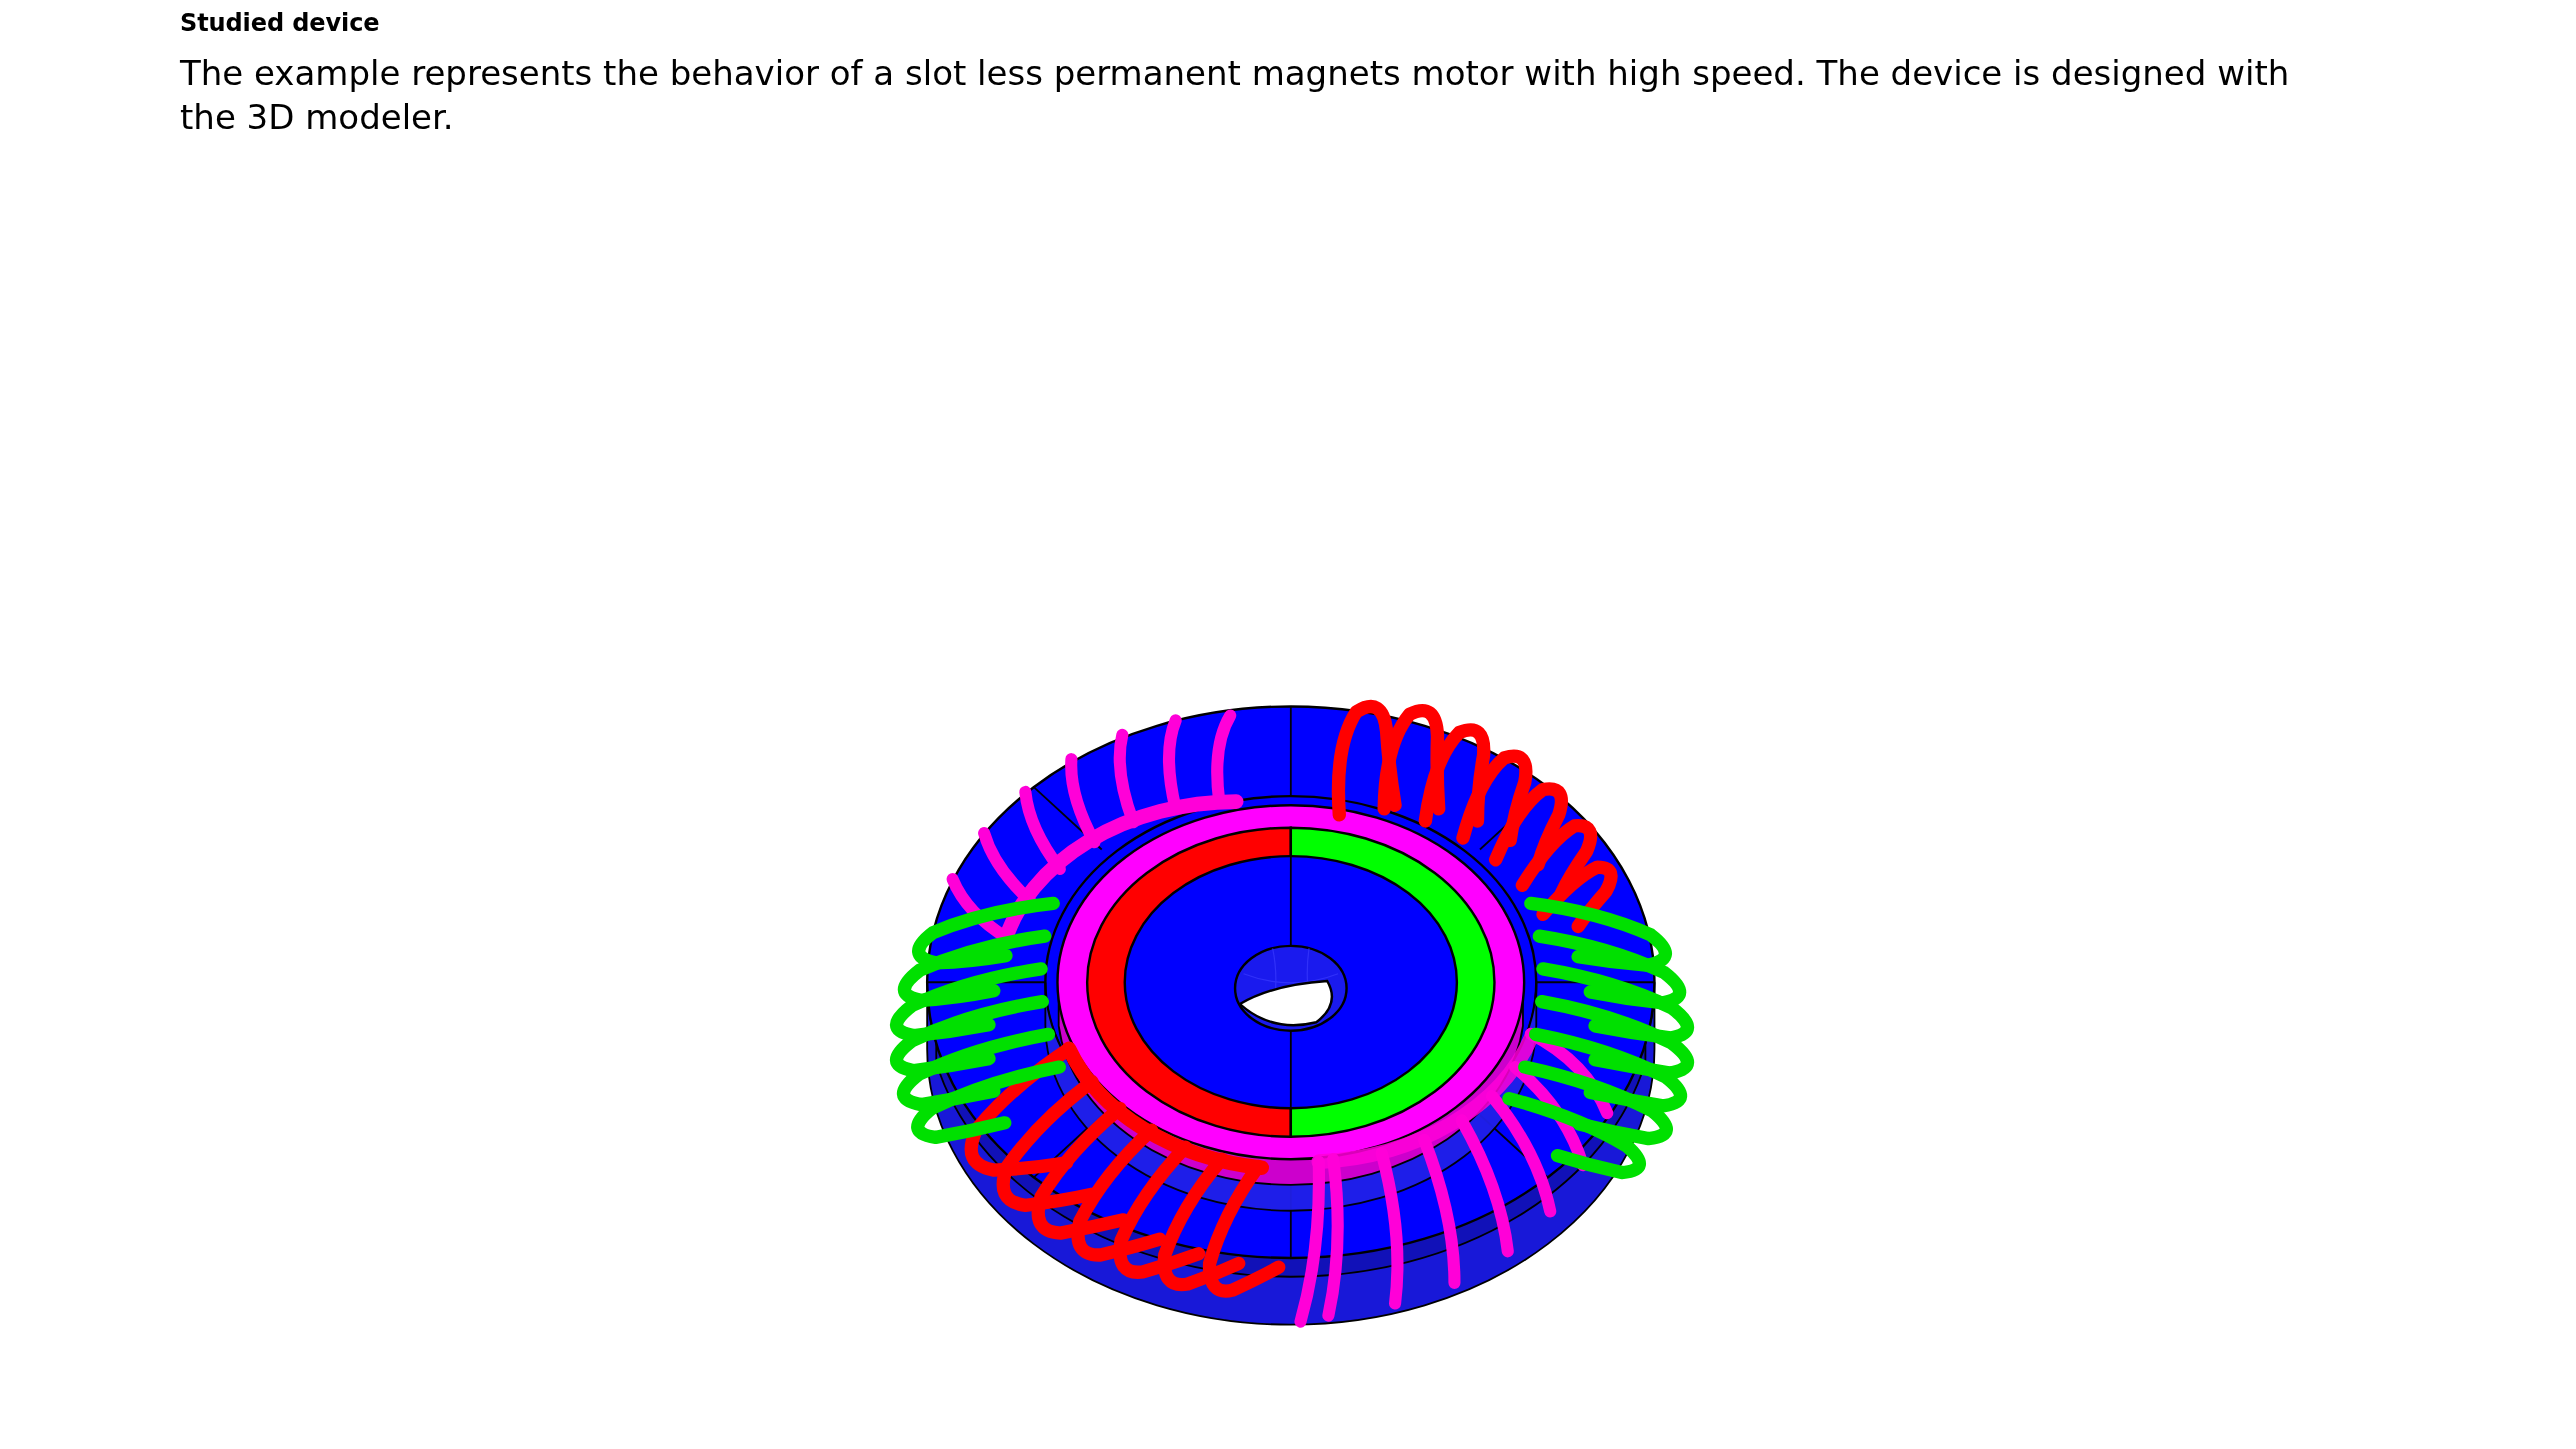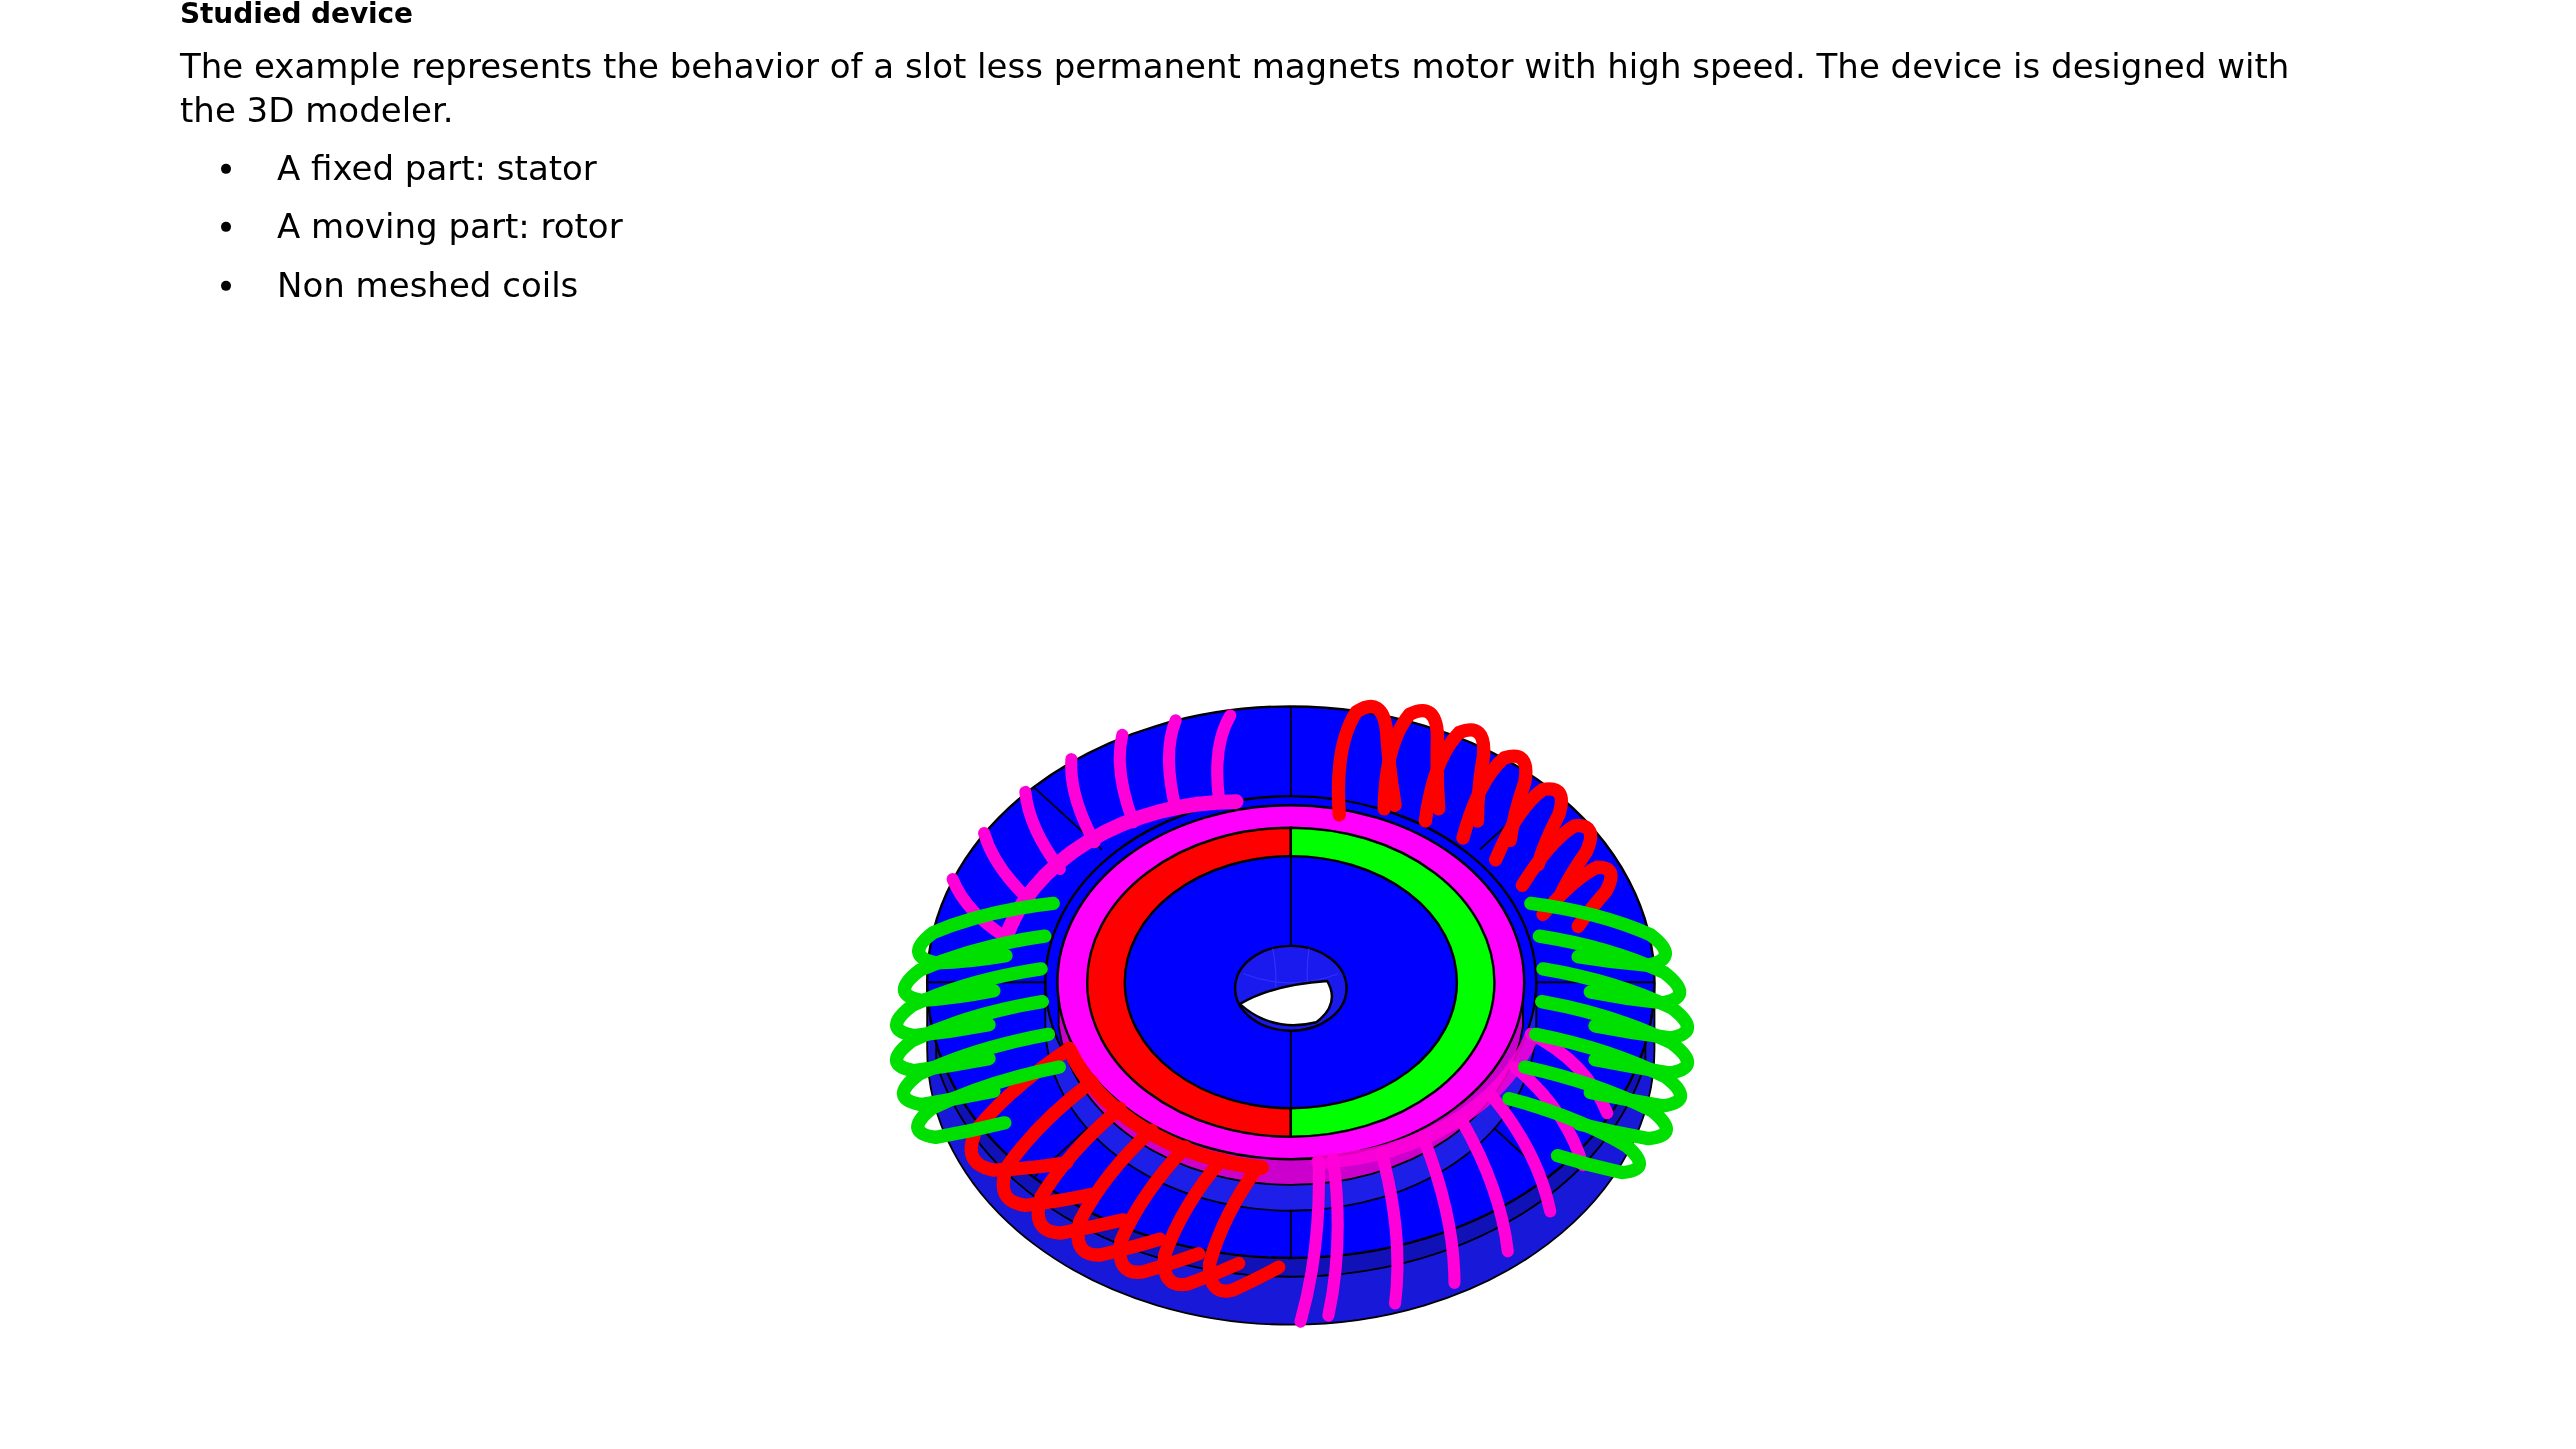--- a/index.html
+++ b/index.html
@@ -15,25 +15,25 @@
   .page { position: absolute; inset: 0; background: #fff; }
 
   .text-col {
     position: absolute;
     left: 180px;
     top: 0;
     width: 2243px;
   }
 
   h1.doc-heading {
-    font-size: 28px;
+    font-size: 24px;
     font-weight: bold;
     line-height: 1.0;
     margin: 0;
-    padding-top: 0;
+    padding-top: 11px;
     letter-spacing: -0.1px;
   }
 
   p.doc-para {
     font-size: 34px;
     line-height: 1.28;
     margin: 0;
     padding-top: 17px;
     max-width: 2140px;
     font-weight: 400;
@@ -78,34 +78,20 @@
 
 <div class="page">
 
   <div class="text-col">
 
     <h1 class="doc-heading">Studied device</h1>
 
     <p class="doc-para">The example represents the behavior of a slot less permanent magnets motor with high speed. The device is designed with the 3D modeler.</p>
 
 
-    <ul class="doc-list">
-      <li>
-        <span class="bullet-dot"></span>
-        <span>A fixed part: stator</span>
-      </li>
-      <li>
-        <span class="bullet-dot"></span>
-        <span>A moving part: rotor</span>
-      </li>
-      <li>
-        <span class="bullet-dot"></span>
-        <span>Non meshed coils</span>
-      </li>
-    </ul>
 
   </div>
 
   <div class="figure-wrap">
     <svg viewBox="0 0 1640 1470" preserveAspectRatio="xMidYMid meet">
       <defs>
         <clipPath id="statorTopClip">
           <ellipse cx="790" cy="690" rx="600" ry="455"></ellipse>
         </clipPath>
         <clipPath id="ringClip">

